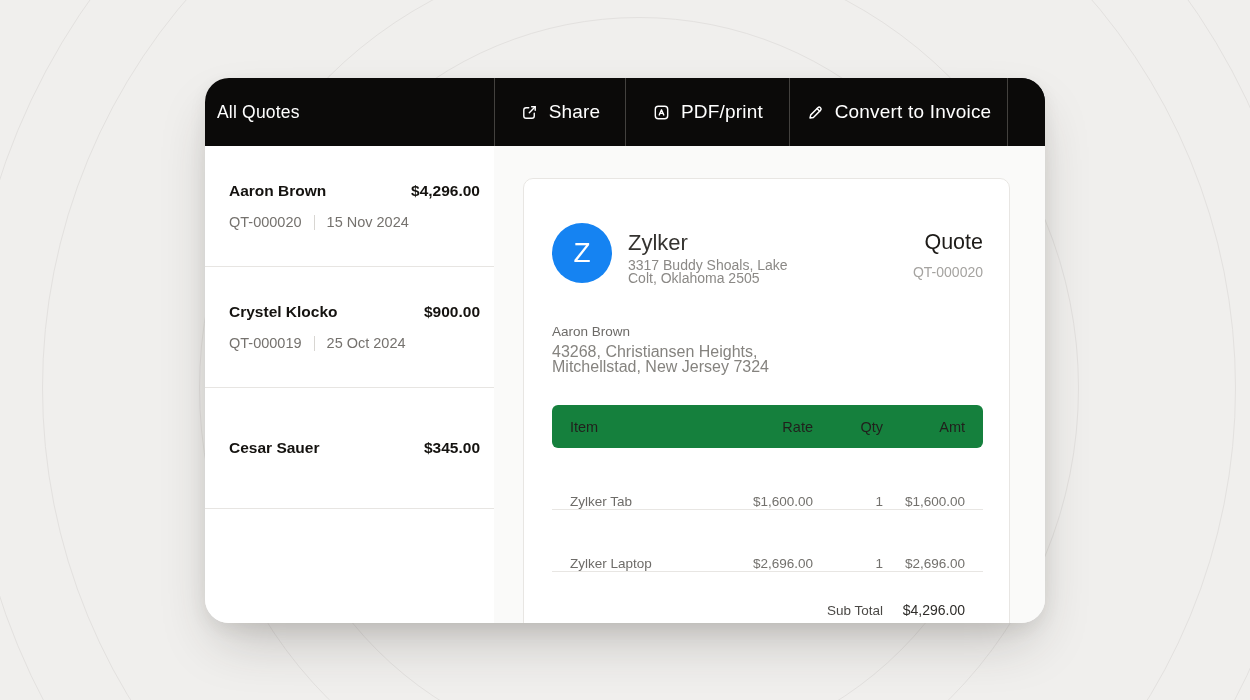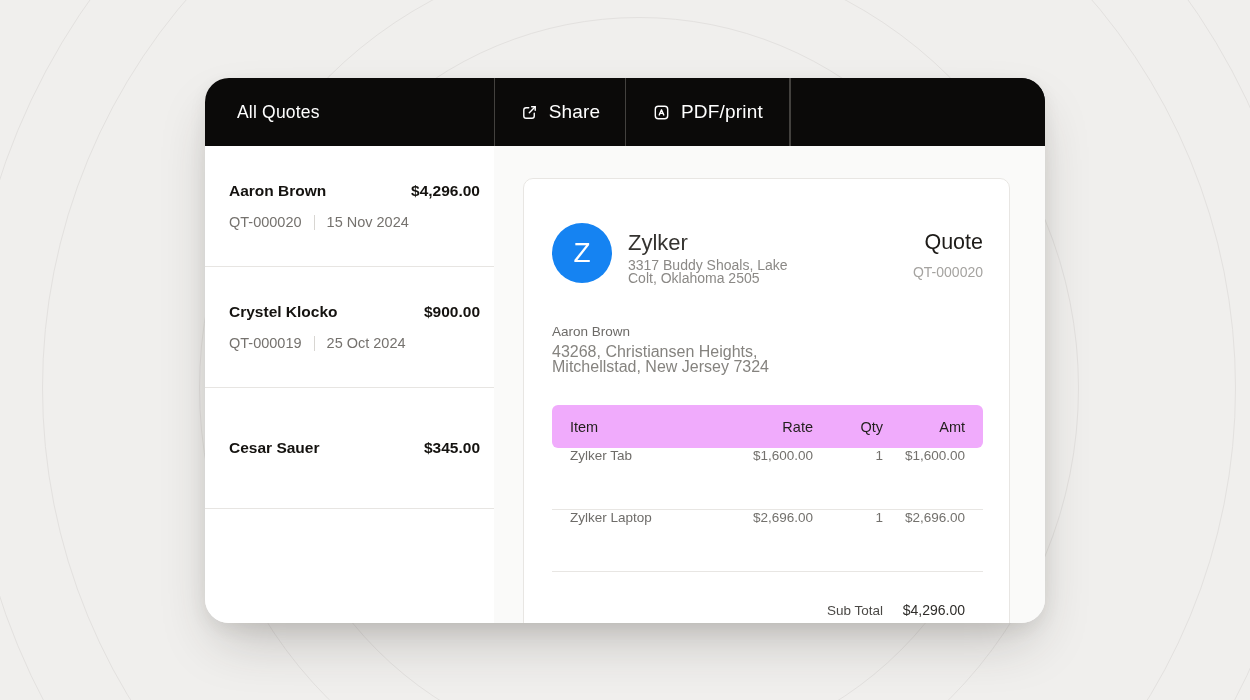--- a/index.html
+++ b/index.html
@@ -14,21 +14,21 @@
   .bg-c3 { left:42px;  top:-209px; width:1194px; height:1194px; }
   .bg-c4 { left:-34px; top:-285px; width:1346px; height:1346px; }
 
   
   .card { position:absolute; left:205px; top:78px; width:840px; height:545px;
           border-radius:24px; overflow:hidden; background:#fafaf9;
           box-shadow:0 26px 55px -14px rgba(45,40,35,.28), 0 6px 18px rgba(45,40,35,.07); }
 
   
   .topbar { display:flex; align-items:stretch; height:68px; background:#0b0a09; }
-  .topbar-title { width:289px; display:flex; align-items:center; padding-left:32px;
+  .topbar-title { width:289px; display:flex; align-items:center; padding-left:12px;
                   color:#fff; font-size:17.5px; letter-spacing:.2px; }
   .vdiv { width:1px; background:#43413e; }
   .tb-btn { border:0; background:transparent; color:#fff; font-family:inherit;
             font-size:19px; display:flex; align-items:center; justify-content:center;
             gap:10px; cursor:pointer; letter-spacing:.2px; }
   .tb-share { width:130px; }
   .tb-pdf { width:163px; }
   .tb-convert { width:217px; }
   .tb-fill { flex:1; background:#0b0a09; }
   .tb-btn svg { display:block; }
@@ -61,24 +61,24 @@
   .company-addr { margin-top:3px; font-size:14px; line-height:13px; color:#8b8986; }
   .docmeta { margin-left:auto; text-align:right; padding-top:7px; }
   .doc-title { font-size:21.5px; color:#1d1b18; }
   .doc-number { margin-top:9px; font-size:14px; color:#a5a3a0; }
 
   .customer { margin-top:39px; }
   .cust-name { font-size:13.5px; color:#6d6b68; }
   .cust-addr { margin-top:6px; font-size:16px; line-height:14.5px; color:#85837f; }
 
   .itable { margin-top:31px; }
-  .t-head { height:43px; background:#f0abfc; border-radius:6px; display:flex;
+  .t-head { height:43px; background:#15803d; border-radius:6px; display:flex;
             align-items:center; padding:0 18px; font-size:14.5px; font-weight:500;
             color:#211f1c; }
-  .t-row { height:62px; display:flex; align-items:flex-start; padding:0 18px;
+  .t-row { height:62px; display:flex; align-items:flex-end; padding:0 18px;
            border-bottom:1px solid #e8e6e3; font-size:13.5px; color:#73716d; }
   .t-total { height:76px; display:flex; align-items:center; padding:0 18px; }
   .col-item { flex:1; text-align:left; }
   .col-rate { width:120px; text-align:right; }
   .col-qty  { width:70px;  text-align:right; }
   .col-amt  { width:82px;  text-align:right; }
   .t-row .col-item { color:#6e6c69; }
   .sub-label { flex:1; text-align:right; font-size:13.5px; color:#4b4946; }
   .sub-value { width:82px; text-align:right; font-size:14px; font-weight:500; color:#2f2d2a; }
 </style>
@@ -114,20 +114,29 @@
           <svg width="19" height="19" viewBox="0 0 20 20" fill="none" stroke="#fff" stroke-width="1.5" stroke-linecap="round" stroke-linejoin="round">
             <rect x="3.5" y="3.5" width="13" height="13" rx="3.2"></rect>
             <path d="M7.6 12.6L10 7.2l2.4 5.4"></path>
             <path d="M8.5 10.9h3"></path>
           </svg>
         </span>
         <span>PDF/print</span>
       </button>
       <div class="vdiv"></div>
 
+      <button class="tb-btn tb-convert">
+        <span>
+          <svg width="19" height="19" viewBox="0 0 20 20" fill="none" stroke="#fff" stroke-width="1.5" stroke-linecap="round" stroke-linejoin="round">
+            <path d="M4.2 15.8l.8-3.3 7.5-7.5a1.95 1.95 0 0 1 2.76 2.76l-7.5 7.5-3.56.54z"></path>
+            <path d="M11.6 5.9l2.5 2.5"></path>
+          </svg>
+        </span>
+        <span>Convert to Invoice</span>
+      </button>
       <div class="vdiv"></div>
       <div class="tb-fill"></div>
     </div>
 
     <div class="content">
 
       <aside class="sidebar">
 
         <div class="q-item">
           <div class="q-top">

